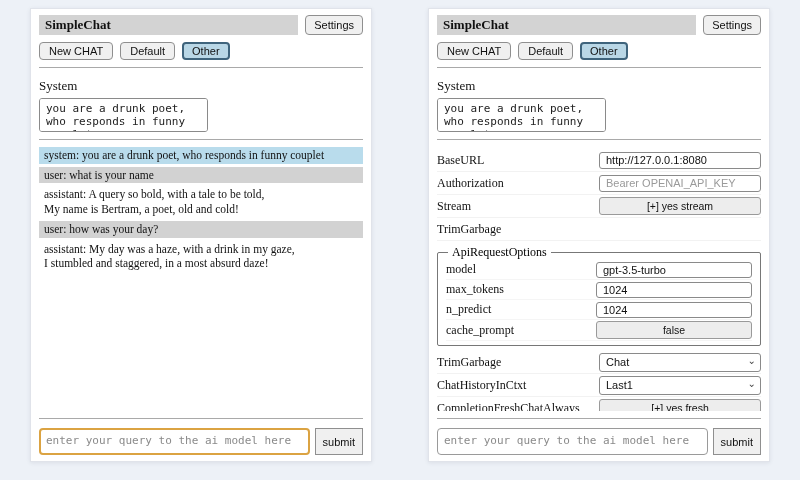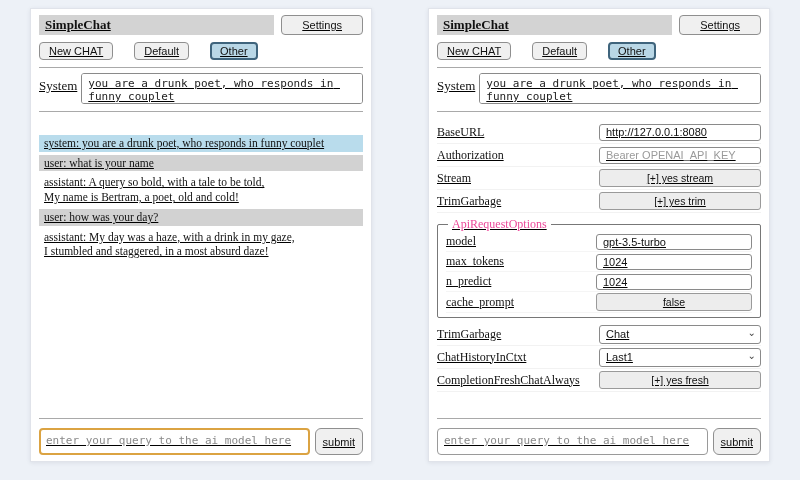--- a/index.html
+++ b/index.html
@@ -1,81 +1,81 @@
 <!DOCTYPE html>
 <html><head>
 <meta charset="utf-8">
 <style>
   html,body{margin:0;padding:0;width:800px;height:480px;overflow:hidden;background:#edf1f7;}
   *{box-sizing:border-box;}
   .panel{
     position:absolute;top:8px;width:342px;height:454px;background:#ffffff;
     border:1px solid #e0e3ea;box-shadow:0 1px 4px rgba(60,70,90,.10);
-    padding:6px 8px;display:flex;flex-direction:column;text-decoration:underline;
+    padding:6px 8px;display:flex;flex-direction:column;
   }
   #chat-panel{left:30px;}
   #settings-panel{left:428px;}
 
   
   .hdr{display:flex;gap:7px;align-items:stretch;}
   .titlebar{flex:1;background:#d3d3d3;font:bold 13px "Liberation Serif",serif;padding:2px 6px;color:#111;}
   .btn{
     background:#f0f0f0;border:1px solid #8f8f8f;border-radius:4px;
-    font:11px "Liberation Sans",sans-serif;color:#111;padding:1px 20px;cursor:pointer;white-space:nowrap;
-  }
-  .sessions{display:flex;gap:21px;margin-top:7px;}
+    font:11px "Liberation Sans",sans-serif;color:#111;padding:1px 8px;cursor:pointer;white-space:nowrap;
+  }
+  .sessions{display:flex;gap:7px;margin-top:7px;}
   .btn-session{padding:2px 9px;}
   .btn-session.selected{background:#b9d7e6;border:2px solid #3f647c;padding:1px 8px;}
 
   hr.divider{border:none;border-top:1px solid #a9a9a9;margin:7px 0 5px;width:100%;}
 
   
-  .sysrow{display:flex;gap:4px;align-items:flex-start;}
+  .sysrow{display:flex;gap:4px;align-items:flex-start;flex-direction:column;}
   .sysrow .lbl{font:13px "Liberation Serif",serif;color:#111;padding-top:5px;}
   textarea.sys{
     flex:1;height:31px;resize:none;font:11px "DejaVu Sans Mono",monospace;color:#222;
     padding:3px 6px;border:1px solid #8a8a8a;border-radius:3px;outline:none;background:#fff;
   }
 
   
-  .chatarea{flex:1;overflow:hidden;margin-top:18px;}
+  .chatarea{flex:1;overflow:hidden;margin-top:2px;}
   .msg{font:11.5px "Liberation Serif",serif;line-height:1.28;color:#111;
        padding:1px 5px;margin-bottom:3px;white-space:pre-line;}
   .msg.system{background:#b9dcec;}
   .msg.user{background:#d2d2d2;}
   .msg.assistant{background:transparent;}
 
   
   .queryrow{display:flex;gap:5px;align-items:stretch;margin-top:4px;}
   textarea.query{
     flex:1;height:27px;resize:none;font:11px "DejaVu Sans Mono",monospace;color:#222;
     padding:5px 6px;border:1px solid #9a9a9a;border-radius:4px;outline:none;background:#fff;
   }
   textarea.query.focused{border:2px solid #dba342;padding:4px 5px;}
   textarea::placeholder{color:#8a8a8a;}
   input::placeholder{color:#9a9a9a;}
-  .btn-submit{padding:2px 7px;border-radius:6px;}
+  .btn-submit{padding:2px 7px;border-radius:0;}
 
   
   .settings{flex:1;overflow:hidden;margin-top:4px;}
   .srow{display:flex;align-items:center;justify-content:space-between;
         min-height:23px;border-bottom:1px solid #f2f2f2;padding:1px 0;}
   .srow .slbl{font:12px "Liberation Serif",serif;color:#111;}
   .sctl{width:162px;display:flex;position:relative;}
   .sinput{width:100%;height:17px;font:11px "Liberation Sans",sans-serif;color:#111;
           border:1px solid #8a8a8a;border-radius:3px;padding:1px 6px;outline:none;background:#fff;}
   .sbtn{width:100%;font:10.5px "Liberation Sans",sans-serif;background:#ededed;
         border:1px solid #9a9a9a;border-radius:3px;padding:2px 18px;cursor:pointer;color:#111;}
   .sselect{width:100%;height:19px;font:11px "Liberation Sans",sans-serif;color:#111;
            appearance:none;-webkit-appearance:none;background:#fff;
            border:1px solid #8a8a8a;border-radius:3px;padding:0 16px 0 6px;outline:none;}
   .chev{position:absolute;right:5px;top:2px;font-size:10px;color:#444;pointer-events:none;
         font-family:"DejaVu Sans",sans-serif;}
   fieldset.aro{border:1px solid #777;border-radius:2px;margin:4px 0 5px;padding:0 8px 4px;}
-  fieldset.aro legend{font:12px "Liberation Serif",serif;color:#ec4899;padding:0 4px;margin-left:2px;}
+  fieldset.aro legend{font:12px "Liberation Serif",serif;color:#000000;padding:0 4px;margin-left:2px;}
   fieldset.aro .srow{min-height:20px;border-bottom:1px solid #f5f5f5;}
   fieldset.aro .sctl{width:156px;}
   fieldset.aro .sinput{height:16px;}
 </style>
 </head>
 <body>
 
 <div class="panel" id="chat-panel">
   <div class="hdr">
     <div class="titlebar">SimpleChat</div>
@@ -154,23 +154,20 @@
 
     <div class="srow">
       <span class="slbl">Stream</span>
       <span class="sctl">
           <button class="sbtn">[+] yes stream</button>
         </span>
     </div>
 
     <div class="srow">
       <span class="slbl">TrimGarbage</span>
-      <span class="sctl">
-          <button class="sbtn">[+] yes trim</button>
-        </span>
     </div>
 
     <fieldset class="aro">
       <legend>ApiRequestOptions</legend>
 
       <div class="srow">
         <span class="slbl">model</span>
         <span class="sctl">
             <input class="sinput" type="text" spellcheck="false" value="gpt-3.5-turbo" style="">
           </span>

